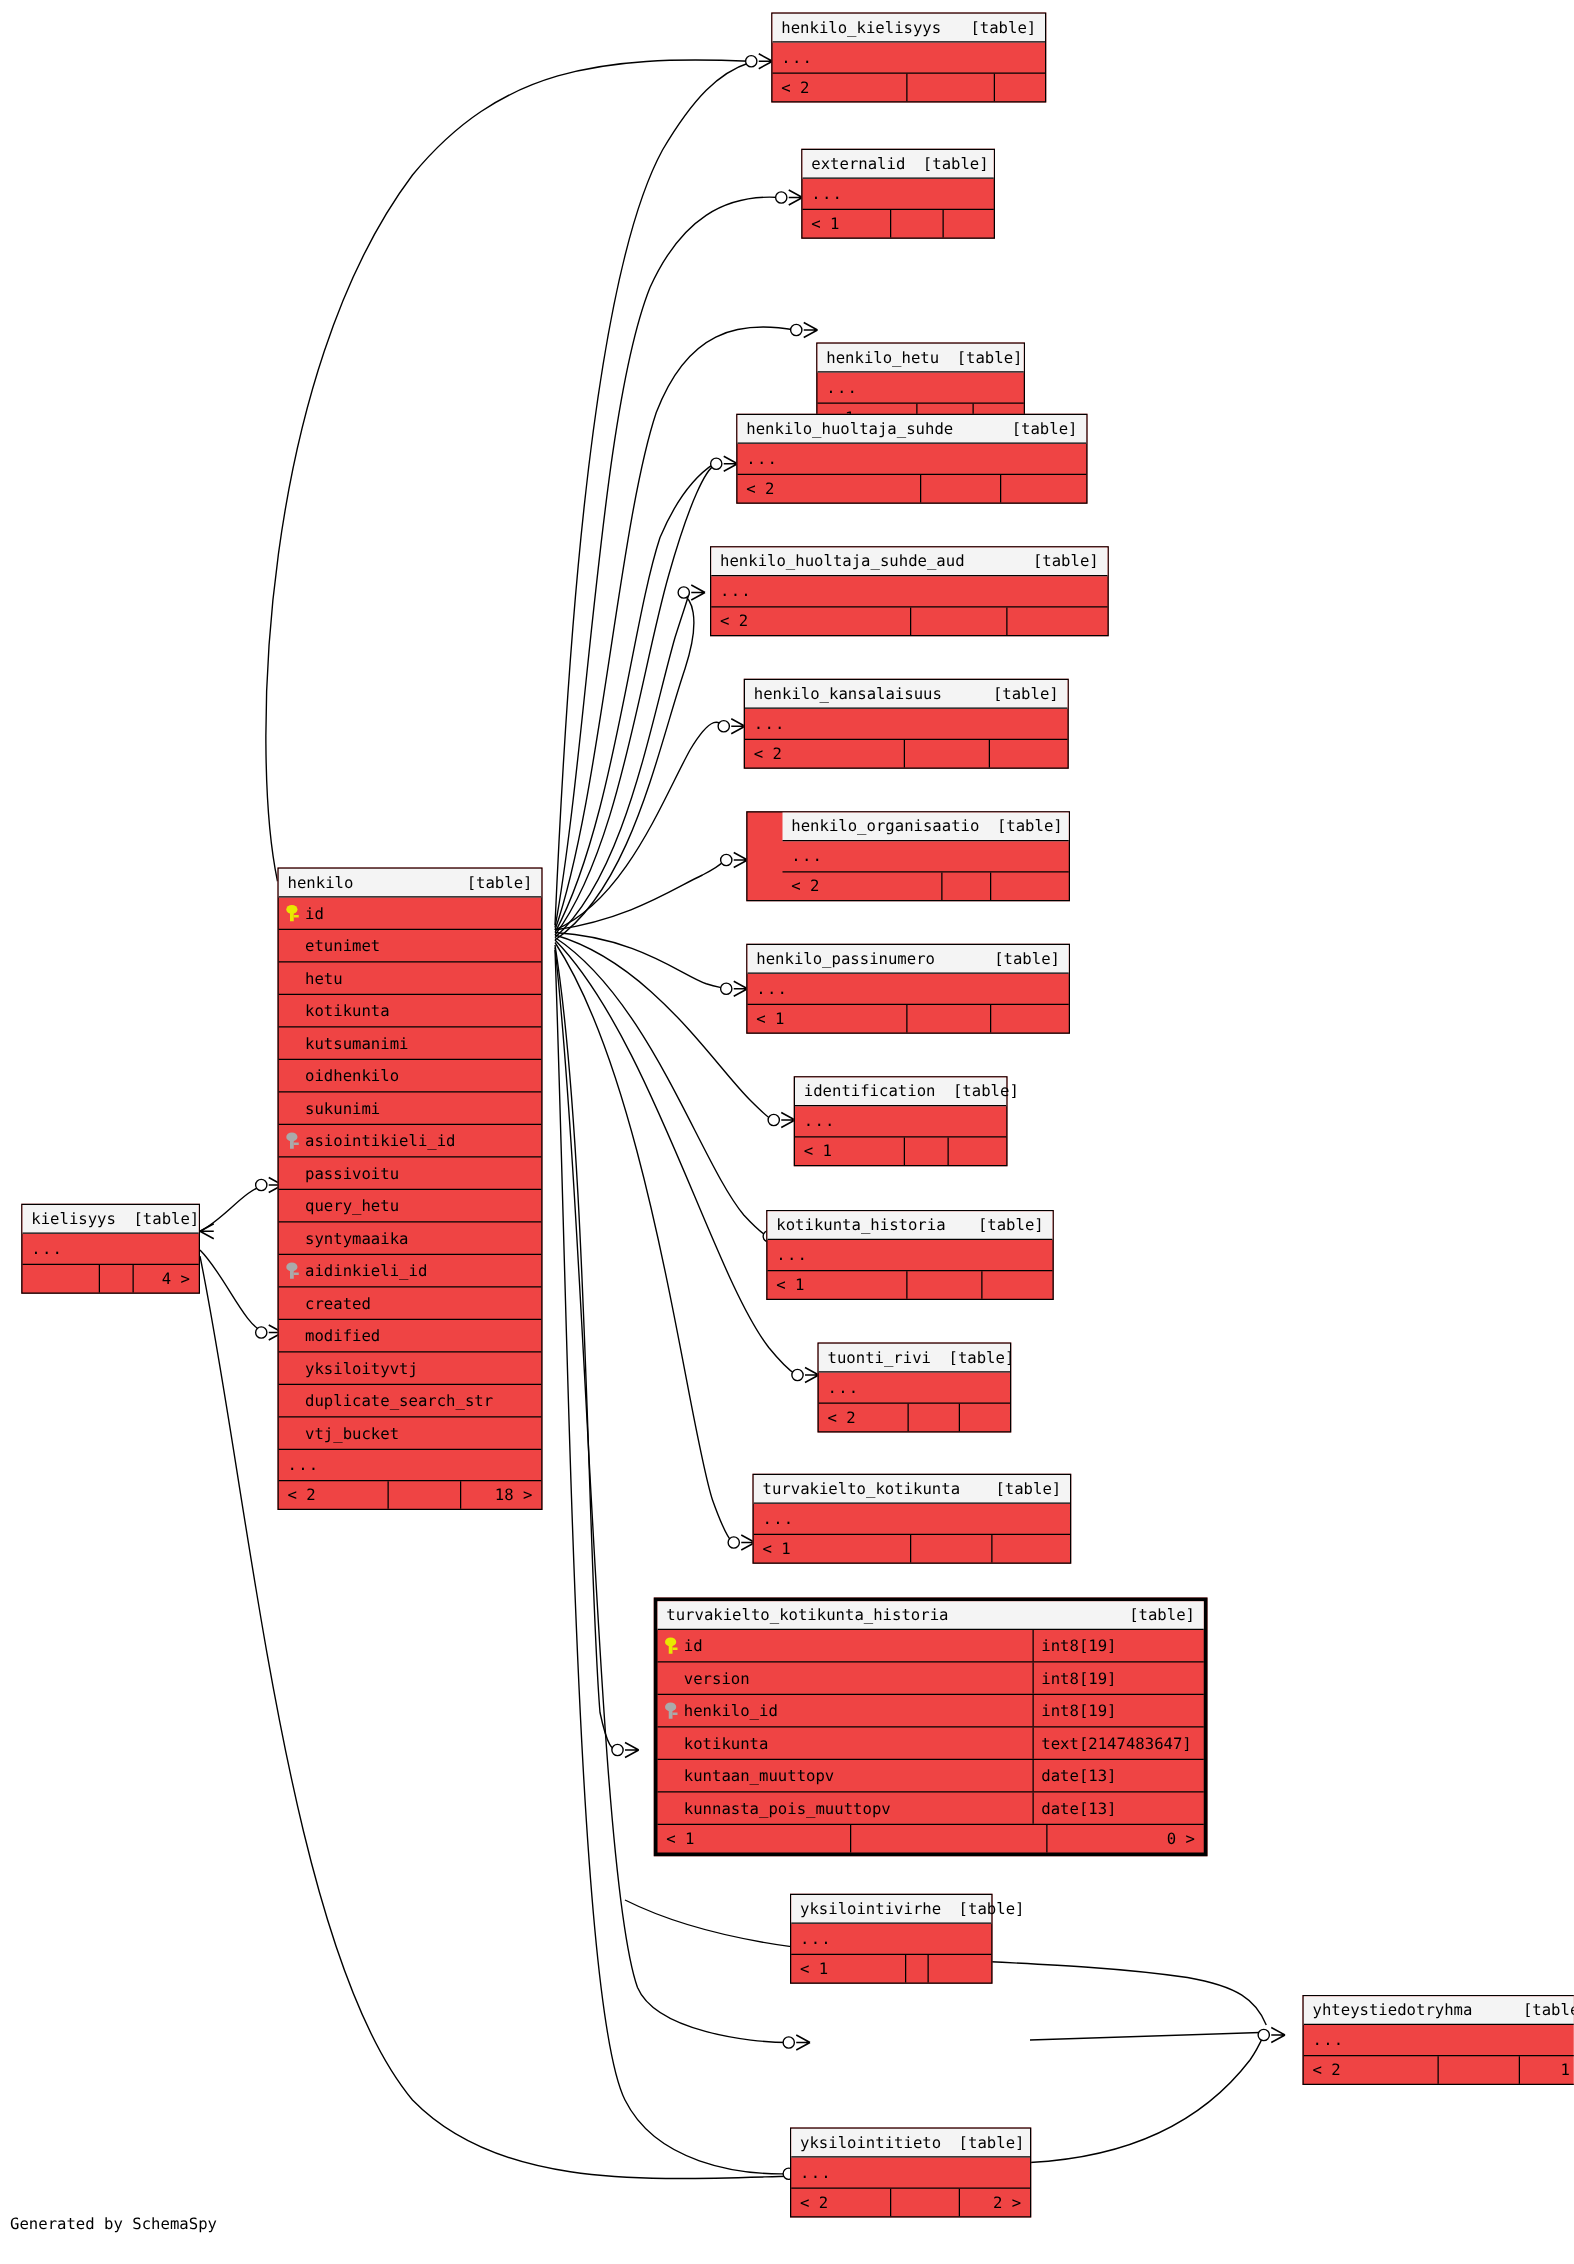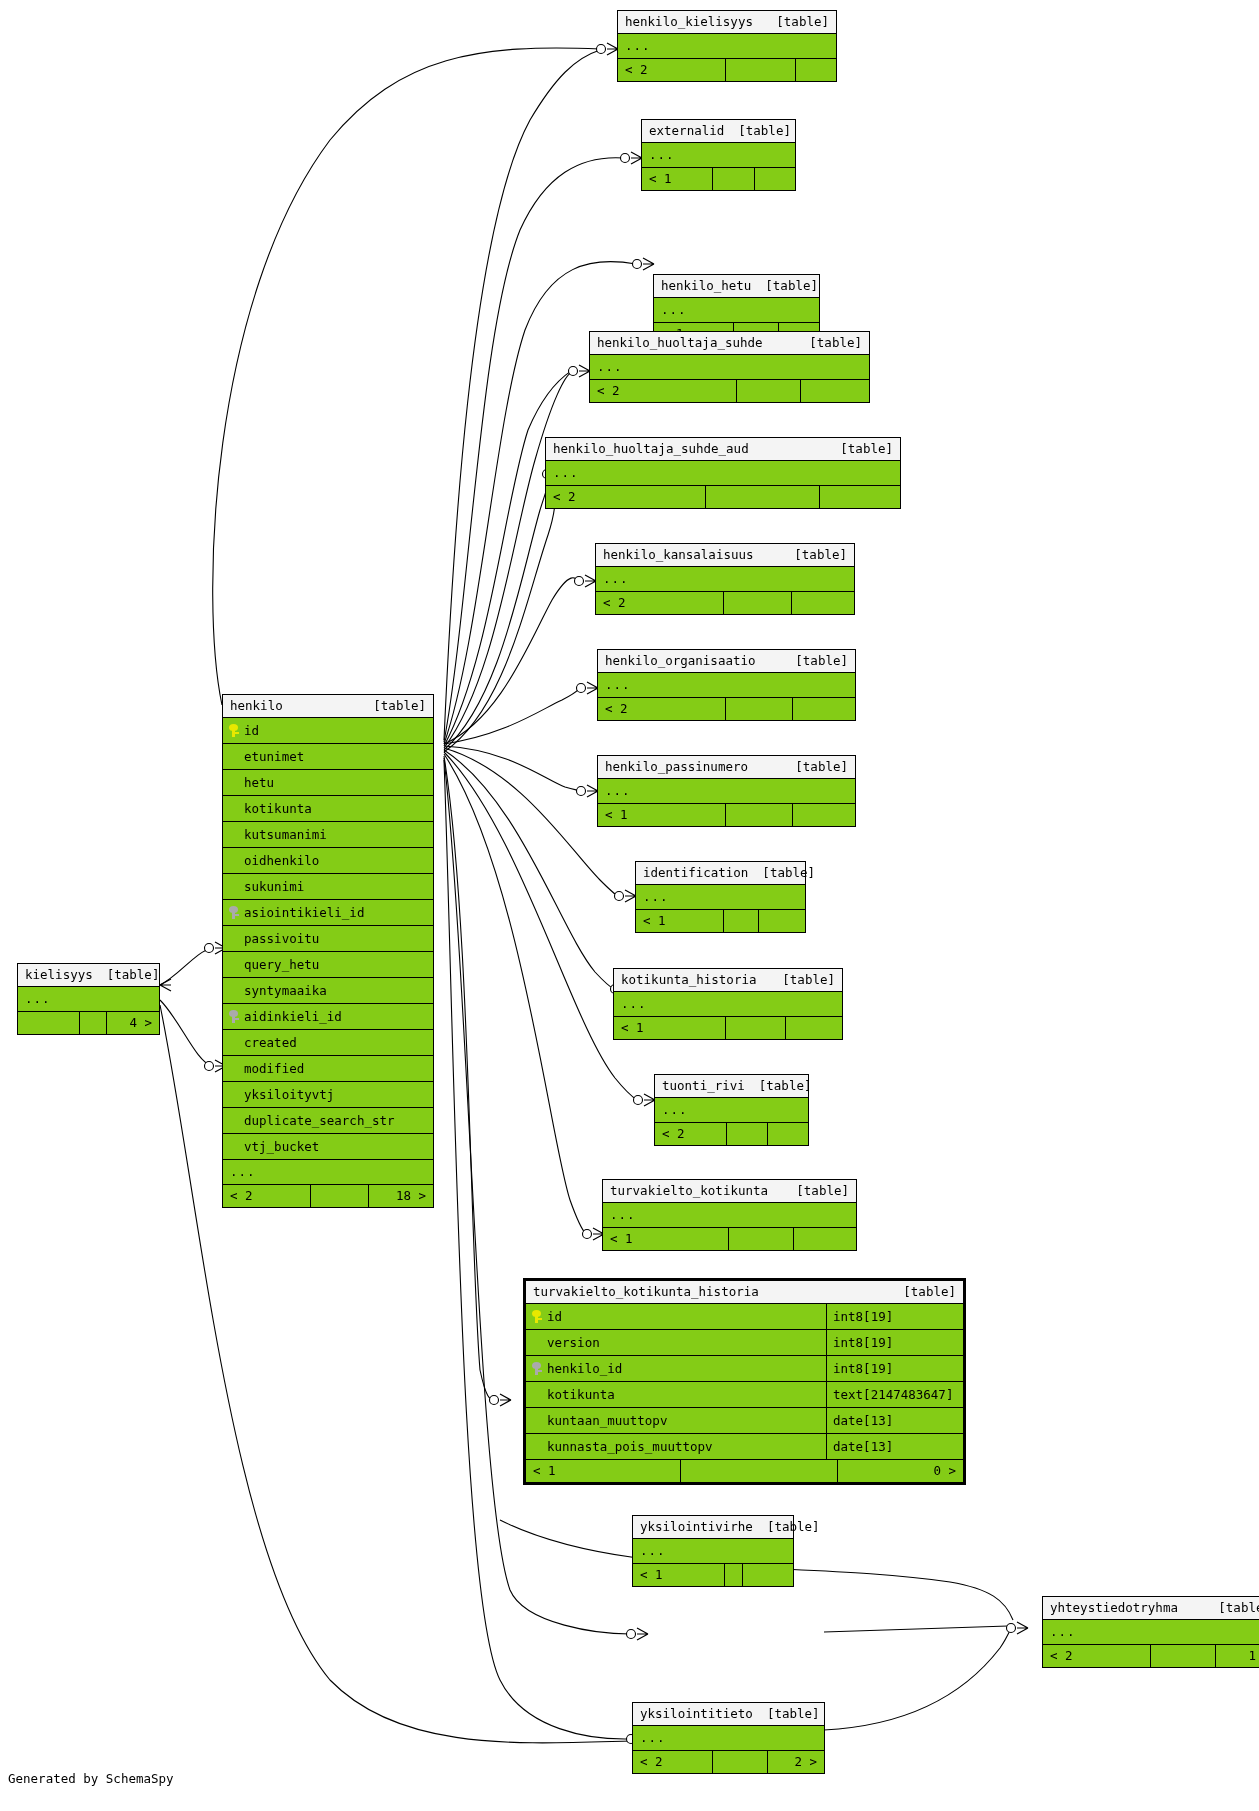--- a/index.html
+++ b/index.html
@@ -1,19 +1,19 @@
 <!DOCTYPE html>
 <html><head>
 <meta charset="utf-8">
 <style>
   html,body{margin:0;padding:0;background:#ffffff;}
   body{width:1259px;height:1811px;position:relative;font-family:"DejaVu Sans Mono","Liberation Mono",monospace;}
   #canvas{position:absolute;left:0;top:0;width:1259px;height:1811px;}
   svg.edges{position:absolute;left:0;top:0;width:1259px;height:1811px;pointer-events:none;}
-  .tbl{position:absolute;background:#84cc16;border:1px solid #000;box-sizing:border-box;}
+  .tbl{position:absolute;background:#ef4444;border:1px solid #000;box-sizing:border-box;}
   .tbl.focus{border:3px solid #000;}
   .thead{background:#f4f4f4;border-bottom:1px solid #000;display:flex;justify-content:space-between;align-items:center;
          padding:3px 7px;font-size:12.5px;line-height:16px;color:#000;white-space:nowrap;}
   .thead .tname{letter-spacing:0px;}
   .thead .ttag{padding-left:14px;}
   .rowline{border-bottom:1px solid #000;font-size:12.5px;line-height:16px;padding:4px 7px;color:#000;white-space:nowrap;}
   .ellipsis{letter-spacing:1px;}
   .tfoot{display:flex;font-size:12.5px;line-height:16px;color:#000;}
   .tfoot > div{padding:3px 7px;box-sizing:border-box;white-space:nowrap;}
   .tfoot .fl{flex:0 0 auto;text-align:left;border-right:1px solid #000;}
@@ -288,21 +288,21 @@
       <span class="ttag">[table]</span>
     </div>
     <div class="rowline ellipsis">...</div>
     <div class="tfoot">
       <div class="fl" style="flex:0 0 147px;">&lt; 2</div>
       <div class="fm"></div>
       <div class="fr" style="flex:0 0 68px;"></div>
     </div>
   </div>
 
-  <div class="tbl" style="left:545px;top:437px;width:356px;">
+  <div class="tbl" style="left:568px;top:437px;width:319px;">
     <div class="thead">
       <span class="tname">henkilo_huoltaja_suhde_aud</span>
       <span class="ttag">[table]</span>
     </div>
     <div class="rowline ellipsis">...</div>
     <div class="tfoot">
       <div class="fl" style="flex:0 0 160px;">&lt; 2</div>
       <div class="fm"></div>
       <div class="fr" style="flex:0 0 80px;"></div>
     </div>
@@ -314,21 +314,21 @@
       <span class="ttag">[table]</span>
     </div>
     <div class="rowline ellipsis">...</div>
     <div class="tfoot">
       <div class="fl" style="flex:0 0 128px;">&lt; 2</div>
       <div class="fm"></div>
       <div class="fr" style="flex:0 0 62px;"></div>
     </div>
   </div>
 
-  <div class="tbl" style="left:597px;top:649px;width:259px;">
+  <div class="tbl" style="left:597px;top:649px;width:259px;padding-left:28px;">
     <div class="thead">
       <span class="tname">henkilo_organisaatio</span>
       <span class="ttag">[table]</span>
     </div>
     <div class="rowline ellipsis">...</div>
     <div class="tfoot">
       <div class="fl" style="flex:0 0 128px;">&lt; 2</div>
       <div class="fm"></div>
       <div class="fr" style="flex:0 0 62px;"></div>
     </div>

